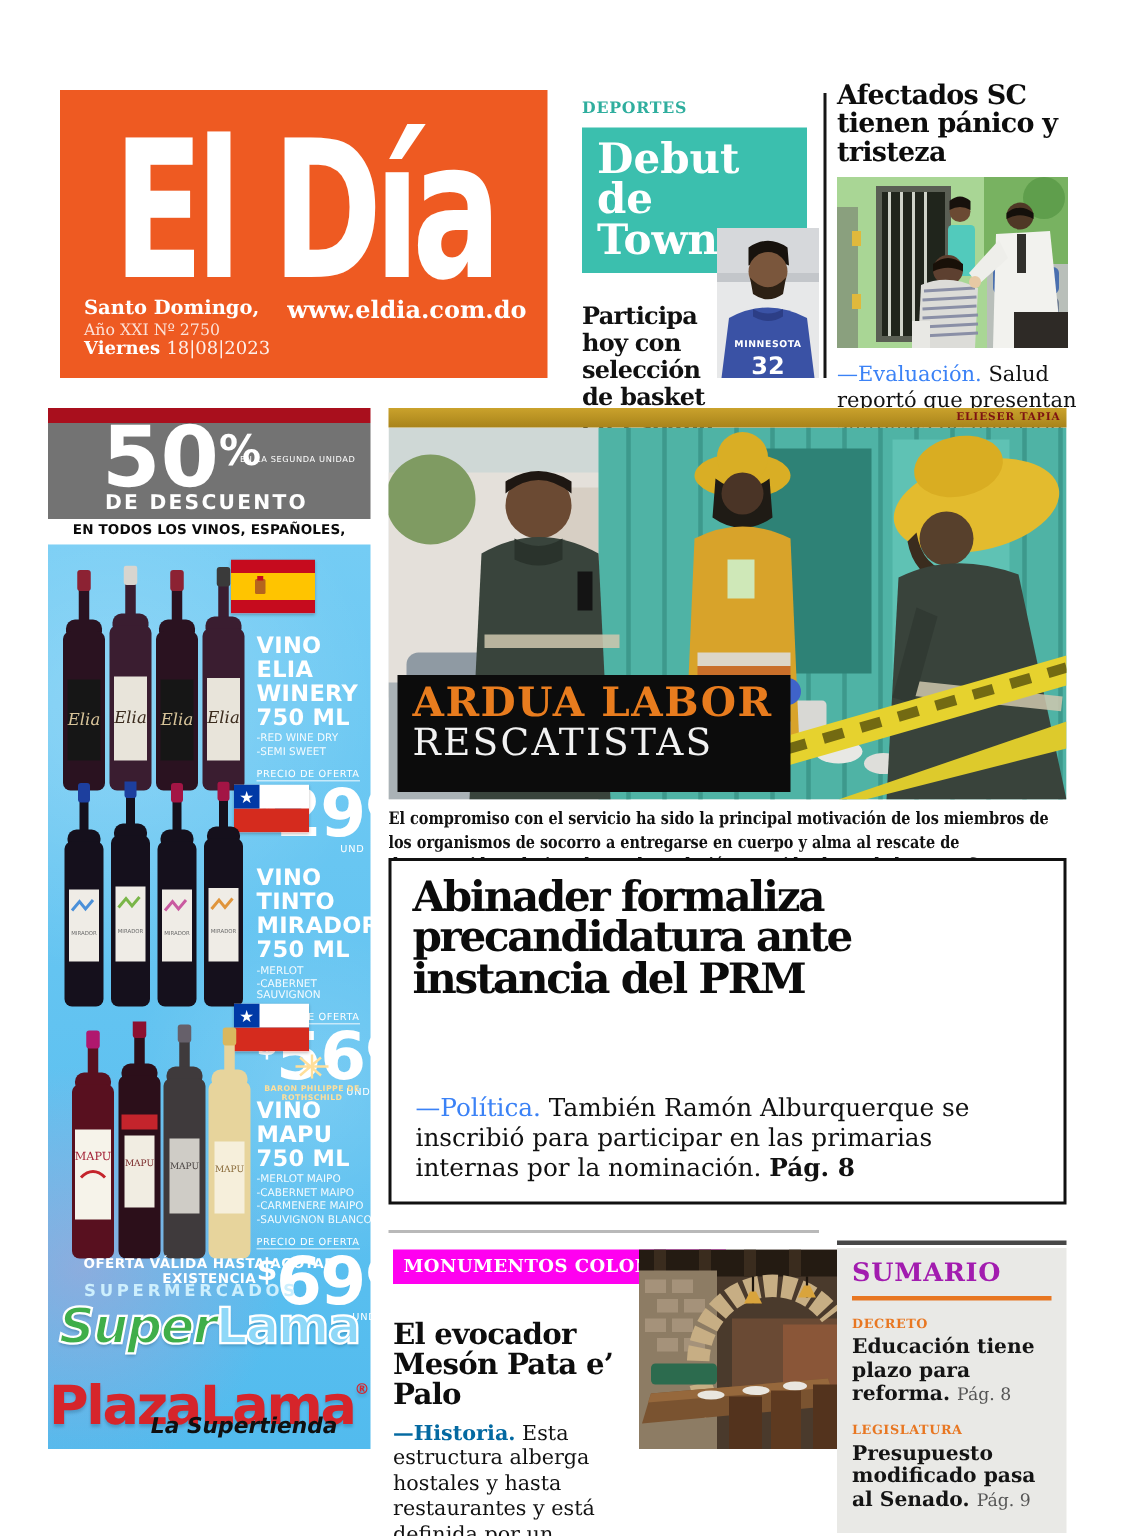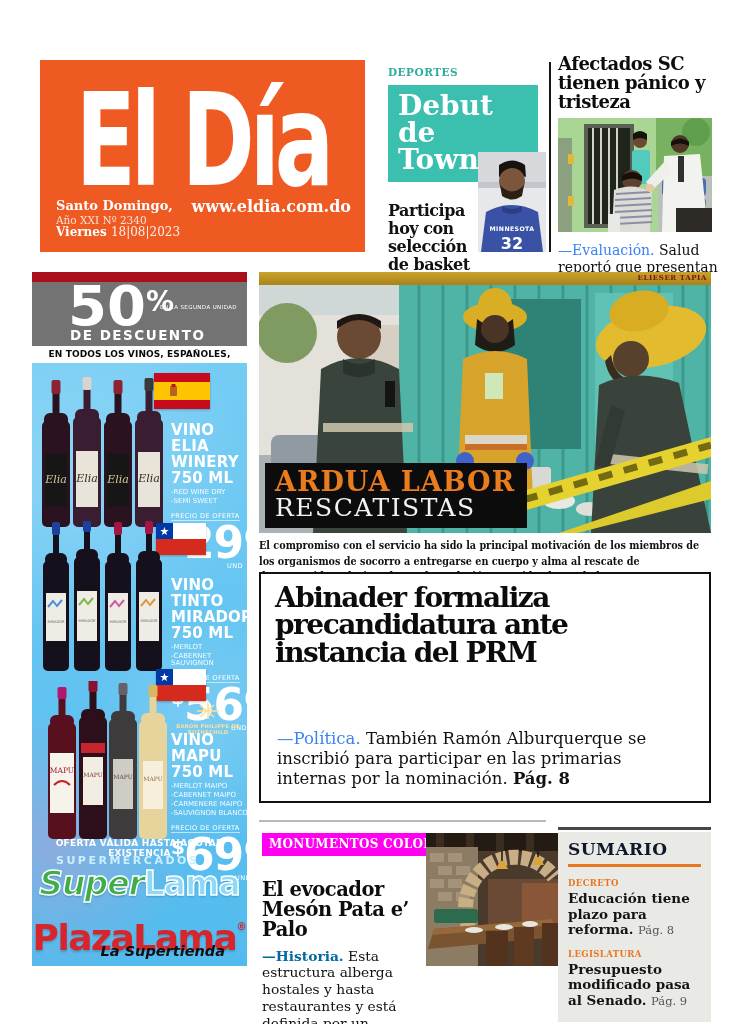--- a/index.html
+++ b/index.html
@@ -71,21 +71,21 @@
   .logo-plaza{position:absolute;left:0;top:554px;width:100%;text-align:center;color:#d6252b;
       font-size:36px;font-weight:bold;letter-spacing:-1.5px;text-shadow:0 2px 2px rgba(0,40,70,.2);}
   .plaza-reg{font-size:10px;vertical-align:20px;letter-spacing:0;}
   .plaza-tag{position:absolute;right:22px;top:580px;color:#101010;font-size:14.5px;font-weight:bold;font-style:italic;text-shadow:none;}
 
   
   .main-photo{position:absolute;left:259px;top:272px;width:452px;height:261px;}
   .gold-bar{height:13px;background:linear-gradient(#caa22c,#a8831a);position:relative;}
   .photo-credit{position:absolute;right:4px;top:1px;font-size:7px;font-weight:bold;color:#7c1212;letter-spacing:.6px;}
   .photo-body{width:452px;height:248px;display:block;}
-  .ardua-box{position:absolute;left:6px;bottom:5px;background:#0c0c0c;padding:5px 12px 7px 10px;}
+  .ardua-box{position:absolute;left:6px;bottom:5px;background:#0c0c0c;padding:5px 12px 20px 10px;}
   .ardua-k{color:#e87c1e;font-weight:bold;font-size:27px;letter-spacing:1px;line-height:1;}
   .ardua-t{color:#f2f2f2;font-size:25px;letter-spacing:1.5px;line-height:1.05;}
   .main-cap{position:absolute;left:259px;top:538px;width:452px;overflow:hidden;}
   .main-cap-inner{width:540px;transform:scaleX(.837);transform-origin:0 0;
       font-weight:bold;font-size:11.5px;line-height:1.35;color:#111;}
   .main-cap .pg{font-weight:normal;font-size:9.5px;color:#333;letter-spacing:.5px;}
 
   
   .headline-box{position:absolute;left:259px;top:572px;width:452px;height:231px;
       border:2px solid #111;box-sizing:border-box;background:#fff;}
@@ -98,36 +98,36 @@
   .mon-banner{display:inline-block;background:#ff00f0;color:#fff;font-weight:bold;font-size:12px;
       padding:4px 7px 5px;letter-spacing:.3px;white-space:nowrap;}
   .mon-head{margin-top:24px;font-weight:bold;font-size:19.5px;line-height:1.02;letter-spacing:-.5px;color:#0d0d0d;}
   .mon-body{margin-top:8px;font-size:13.8px;line-height:1.22;color:#111;}
   .mon-label{color:#0369a1;font-weight:bold;}
   .rest-photo{position:absolute;left:426px;top:833px;width:132px;height:133px;}
 
   .sumario{position:absolute;left:558px;top:827px;width:153px;}
   .sumario-topline{height:3px;background:#474747;margin-bottom:2px;}
   .sumario-box{background:#e9e9e6;padding:7px 10px 14px;box-sizing:border-box;}
-  .sumario-title{font-weight:bold;font-size:17px;color:#0f172a;border-bottom:3px solid #e87722;padding-bottom:5px;letter-spacing:.5px;}
+  .sumario-title{font-weight:bold;font-size:17px;color:#a21caf;border-bottom:3px solid #e87722;padding-bottom:5px;letter-spacing:.5px;}
   .sum-item{margin-top:11px;}
   .sum-kicker{color:#e87722;font-weight:bold;font-size:8.5px;letter-spacing:.4px;}
   .sum-text{font-weight:bold;font-size:13.5px;line-height:1.15;color:#141414;margin-top:3px;}
   .sum-page{font-weight:normal;font-size:11.5px;color:#555;}
 </style>
 </head>
 <body>
 
 <div class="page">
 
   <div class="masthead">
     <div class="mast-logo">El Día</div>
     <div class="mast-info">
       <div class="mast-place">Santo Domingo,</div>
-      <div class="mast-edition">Año XXI Nº 2340</div>
+      <div class="mast-edition">Año XXI Nº 2750</div>
       <div class="mast-dateline"><b>Viernes</b> <span class="num">18|08|2023</span></div>
     </div>
     <div class="mast-site">www.eldia.com.do</div>
   </div>
 
   <div class="dep-col">
     <div class="dep-kicker">DEPORTES</div>
     <div class="dep-box">Debut de Towns</div>
     <div class="dep-body">Participa hoy con selección de basket en España.</div>
     <div class="dep-page">Pág. 21</div>

